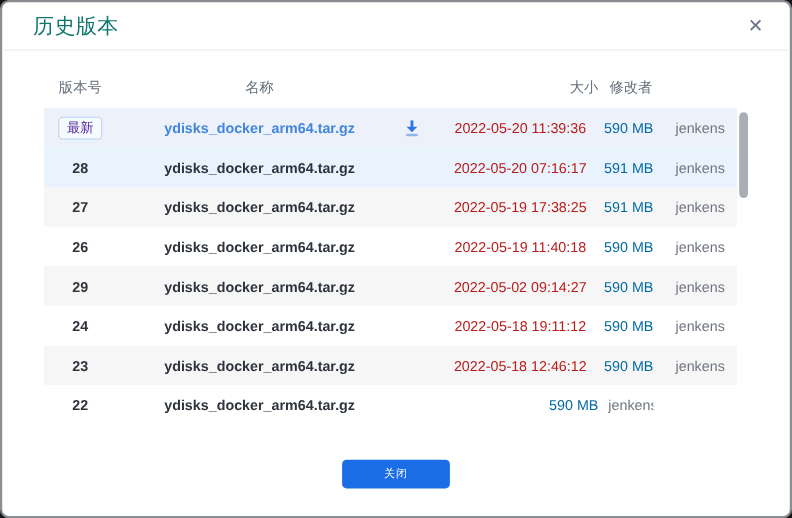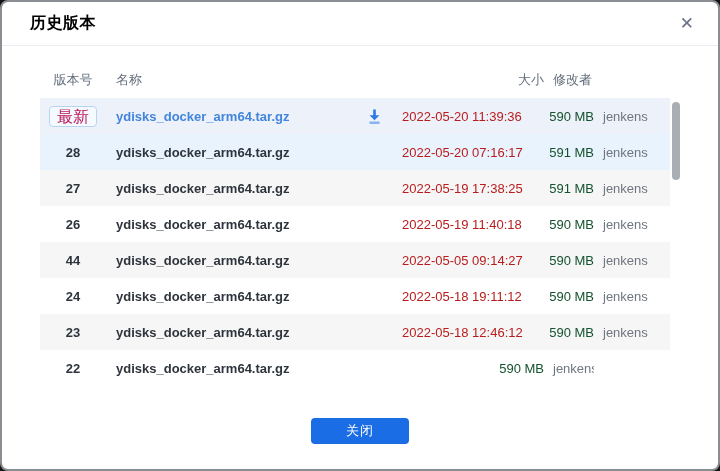--- a/index.html
+++ b/index.html
@@ -17,23 +17,23 @@
 
   .dialog-header {
     height: 44px;
     display: flex;
     align-items: center;
     justify-content: space-between;
     padding: 0 22px 0 28px;
     border-bottom: 1px solid #ececf0;
   }
   .dialog-title {
-    font-size: 16px;
-    color: #000000;
-    font-weight: 700;
+    font-size: 19px;
+    color: #0f766e;
+    font-weight: 400;
     letter-spacing: 0.5px;
   }
   .close-x {
     font-size: 17px;
     color: #6b7486;
     cursor: pointer;
     line-height: 1;
     padding: 2px;
   }
 
@@ -45,40 +45,40 @@
     display: grid;
     grid-template-columns: 66px 250px 36px 152px 50px 1fr;
     align-items: center;
     height: 36px;
     font-size: 13px;
     width: calc(100% - 12px);
   }
   .thead { color: #636e7b; }
   .thead .cell { font-weight: normal; color: #636e7b; }
 
-  .cell { white-space: nowrap; overflow: hidden; }
+  .cell { white-space: nowrap; overflow: hidden; text-align: center; }
   .c-version { text-align: center; font-weight: bold; color: #2e343c; }
   .c-name   { padding-left: 10px; font-weight: bold; color: #2e343c; }
   .c-icon   { display: flex; justify-content: center; align-items: center; }
   .c-time   { padding-left: 10px; color: #b91c1c; font-weight: normal; }
-  .c-size   { text-align: right; color: #14532d; font-weight: normal; }
+  .c-size   { text-align: right; color: #0369a1; font-weight: normal; }
   .c-mod    { padding-left: 9px; color: #6f7680; font-weight: normal; }
 
   .trow.row-latest { background: #edf1fa; }
   .trow.row-hover  { background: #e9f3fd; }
   .trow.row-stripe { background: #f6f6f7; }
   .trow.row-plain  { background: #ffffff; }
 
   .row-latest .c-name { color: #4285dd; cursor: pointer; }
 
   .badge-latest {
     display: inline-block;
-    font-size: 16px;
+    font-size: 12px;
     font-weight: normal;
-    color: #be185d;
+    color: #4c1d95;
     background: #f5faff;
     border: 1px solid #b9d3f3;
     border-radius: 4px;
     padding: 2px 7px;
     line-height: 15px;
   }
 
   .dl-icon { cursor: pointer; display: block; }
 
   .scroll-thumb {
@@ -97,21 +97,21 @@
     justify-content: center;
     margin-top: 32px;
   }
   .btn-close {
     min-width: 98px;
     height: 26px;
     background: #1a6de4;
     color: #ffffff;
     border: none;
     border-radius: 4px;
-    font-size: 13px;
+    font-size: 10px;
     font-family: "Liberation Sans", sans-serif;
     cursor: pointer;
     letter-spacing: 1px;
   }
 </style>
 </head>
 <body>
 
 <div class="dialog">
 
@@ -162,24 +162,24 @@
   </div>
         <div class="trow row-plain">
     <div class="cell c-version">26</div>
     <div class="cell c-name">ydisks_docker_arm64.tar.gz</div>
     <div class="cell c-icon"></div>
     <div class="cell c-time">2022-05-19 11:40:18</div>
     <div class="cell c-size">590 MB</div>
     <div class="cell c-mod">jenkens</div>
   </div>
         <div class="trow row-stripe">
-    <div class="cell c-version">44</div>
-    <div class="cell c-name">ydisks_docker_arm64.tar.gz</div>
-    <div class="cell c-icon"></div>
-    <div class="cell c-time">2022-05-05 09:14:27</div>
+    <div class="cell c-version">29</div>
+    <div class="cell c-name">ydisks_docker_arm64.tar.gz</div>
+    <div class="cell c-icon"></div>
+    <div class="cell c-time">2022-05-02 09:14:27</div>
     <div class="cell c-size">590 MB</div>
     <div class="cell c-mod">jenkens</div>
   </div>
         <div class="trow row-plain">
     <div class="cell c-version">24</div>
     <div class="cell c-name">ydisks_docker_arm64.tar.gz</div>
     <div class="cell c-icon"></div>
     <div class="cell c-time">2022-05-18 19:11:12</div>
     <div class="cell c-size">590 MB</div>
     <div class="cell c-mod">jenkens</div>

